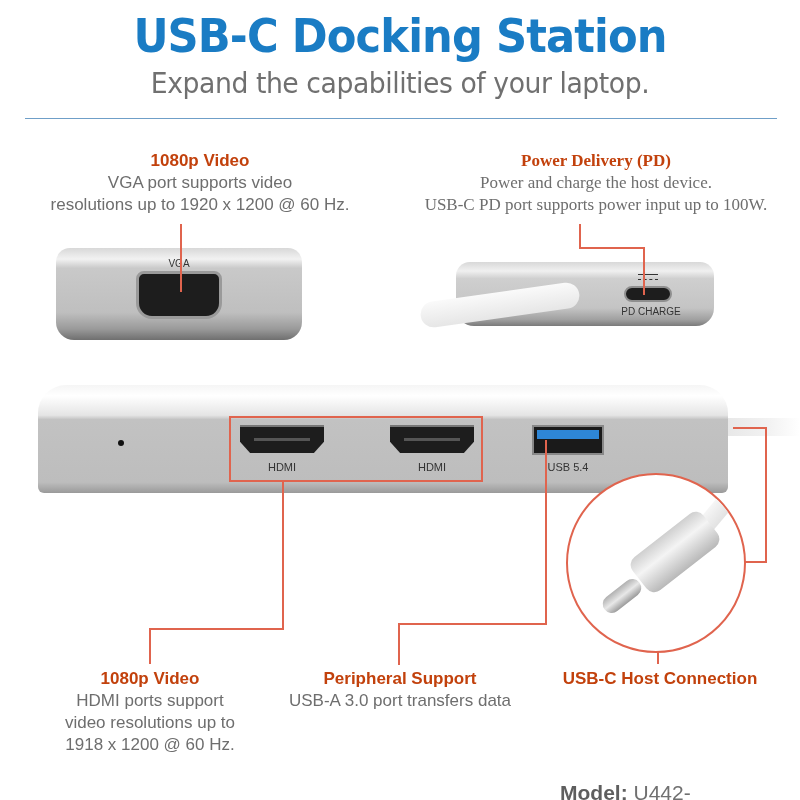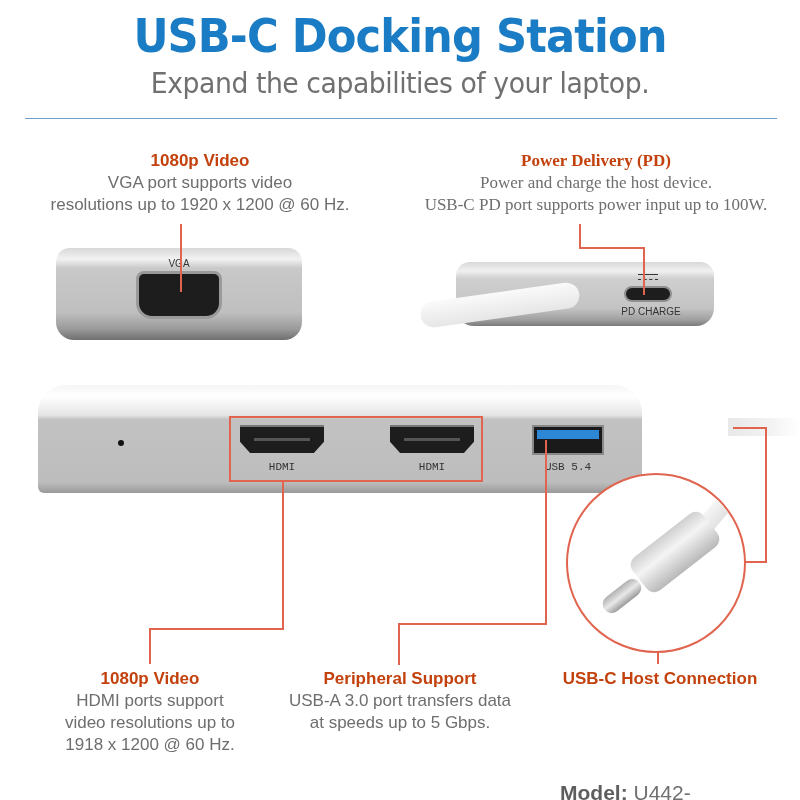--- a/index.html
+++ b/index.html
@@ -54,23 +54,22 @@
       background: linear-gradient(#fafafa, #e6e6e6); transform: rotate(-8deg);
     }
     .pd-port {
       position: absolute; left: 168px; top: 24px; width: 48px; height: 16px; border-radius: 8px;
       background: #1d1d1d; border: 2px solid #8f8f8f;
     }
     .pd-label { position: absolute; left: 150px; top: 44px; width: 90px; text-align: center; font-size: 10px; color: #333; }
     .pd-sym { position: absolute; left: 182px; top: 12px; width: 20px; height: 6px; border-top: 1px solid #333; border-bottom: 1px dashed #333; }
 
     .main-dev {
-      left: 38px; top: 385px; width: 604px; height: 108px; border-radius: 28px 28px 6px 6px;
+      left: 38px; top: 385px; width: 690px; height: 108px; border-radius: 28px 28px 6px 6px;
       background: linear-gradient(#f5f5f5 0%, #ffffff 10%, #e5e5e5 28%, #c2c2c2 32%, #bdbdbd 90%, #9a9a9a 100%);
-      font-family: Liberation Mono, monospace;
     }
     .main-cable {
       position: absolute; left: 728px; top: 418px; width: 72px; height: 18px;
       background: linear-gradient(90deg, #e8e8e8, #f3f3f3 60%, rgba(255,255,255,0));
     }
     .led { position: absolute; left: 80px; top: 55px; width: 6px; height: 6px; border-radius: 50%; background: #111; }
     .hdmi-port {
       position: absolute; top: 40px; width: 84px; height: 28px; background: #1d1d1d;
       clip-path: polygon(0 0, 100% 0, 100% 60%, 88% 100%, 12% 100%, 0 60%);
       border-top: 2px solid #777;
@@ -165,21 +164,20 @@
 
 <div class="callout" id="c-hdmi">
   <div class="head">1080p Video</div>
   <div>HDMI ports support</div>
   <div>video resolutions up to</div>
   <div>1918 x 1200 @ 60 Hz.</div>
 </div>
 <div class="callout" id="c-usba">
   <div class="head">Peripheral Support</div>
   <div>USB-A 3.0 port transfers data</div>
-  <div>at speeds up to 5 Gbps.</div>
 </div>
 <div class="callout" id="c-host">
   <div class="head">USB-C Host Connection</div>
 </div>
 
 <div class="model">
   <b>Model:</b>
   <span>U442-DOCK12-S</span>
 </div>
 

